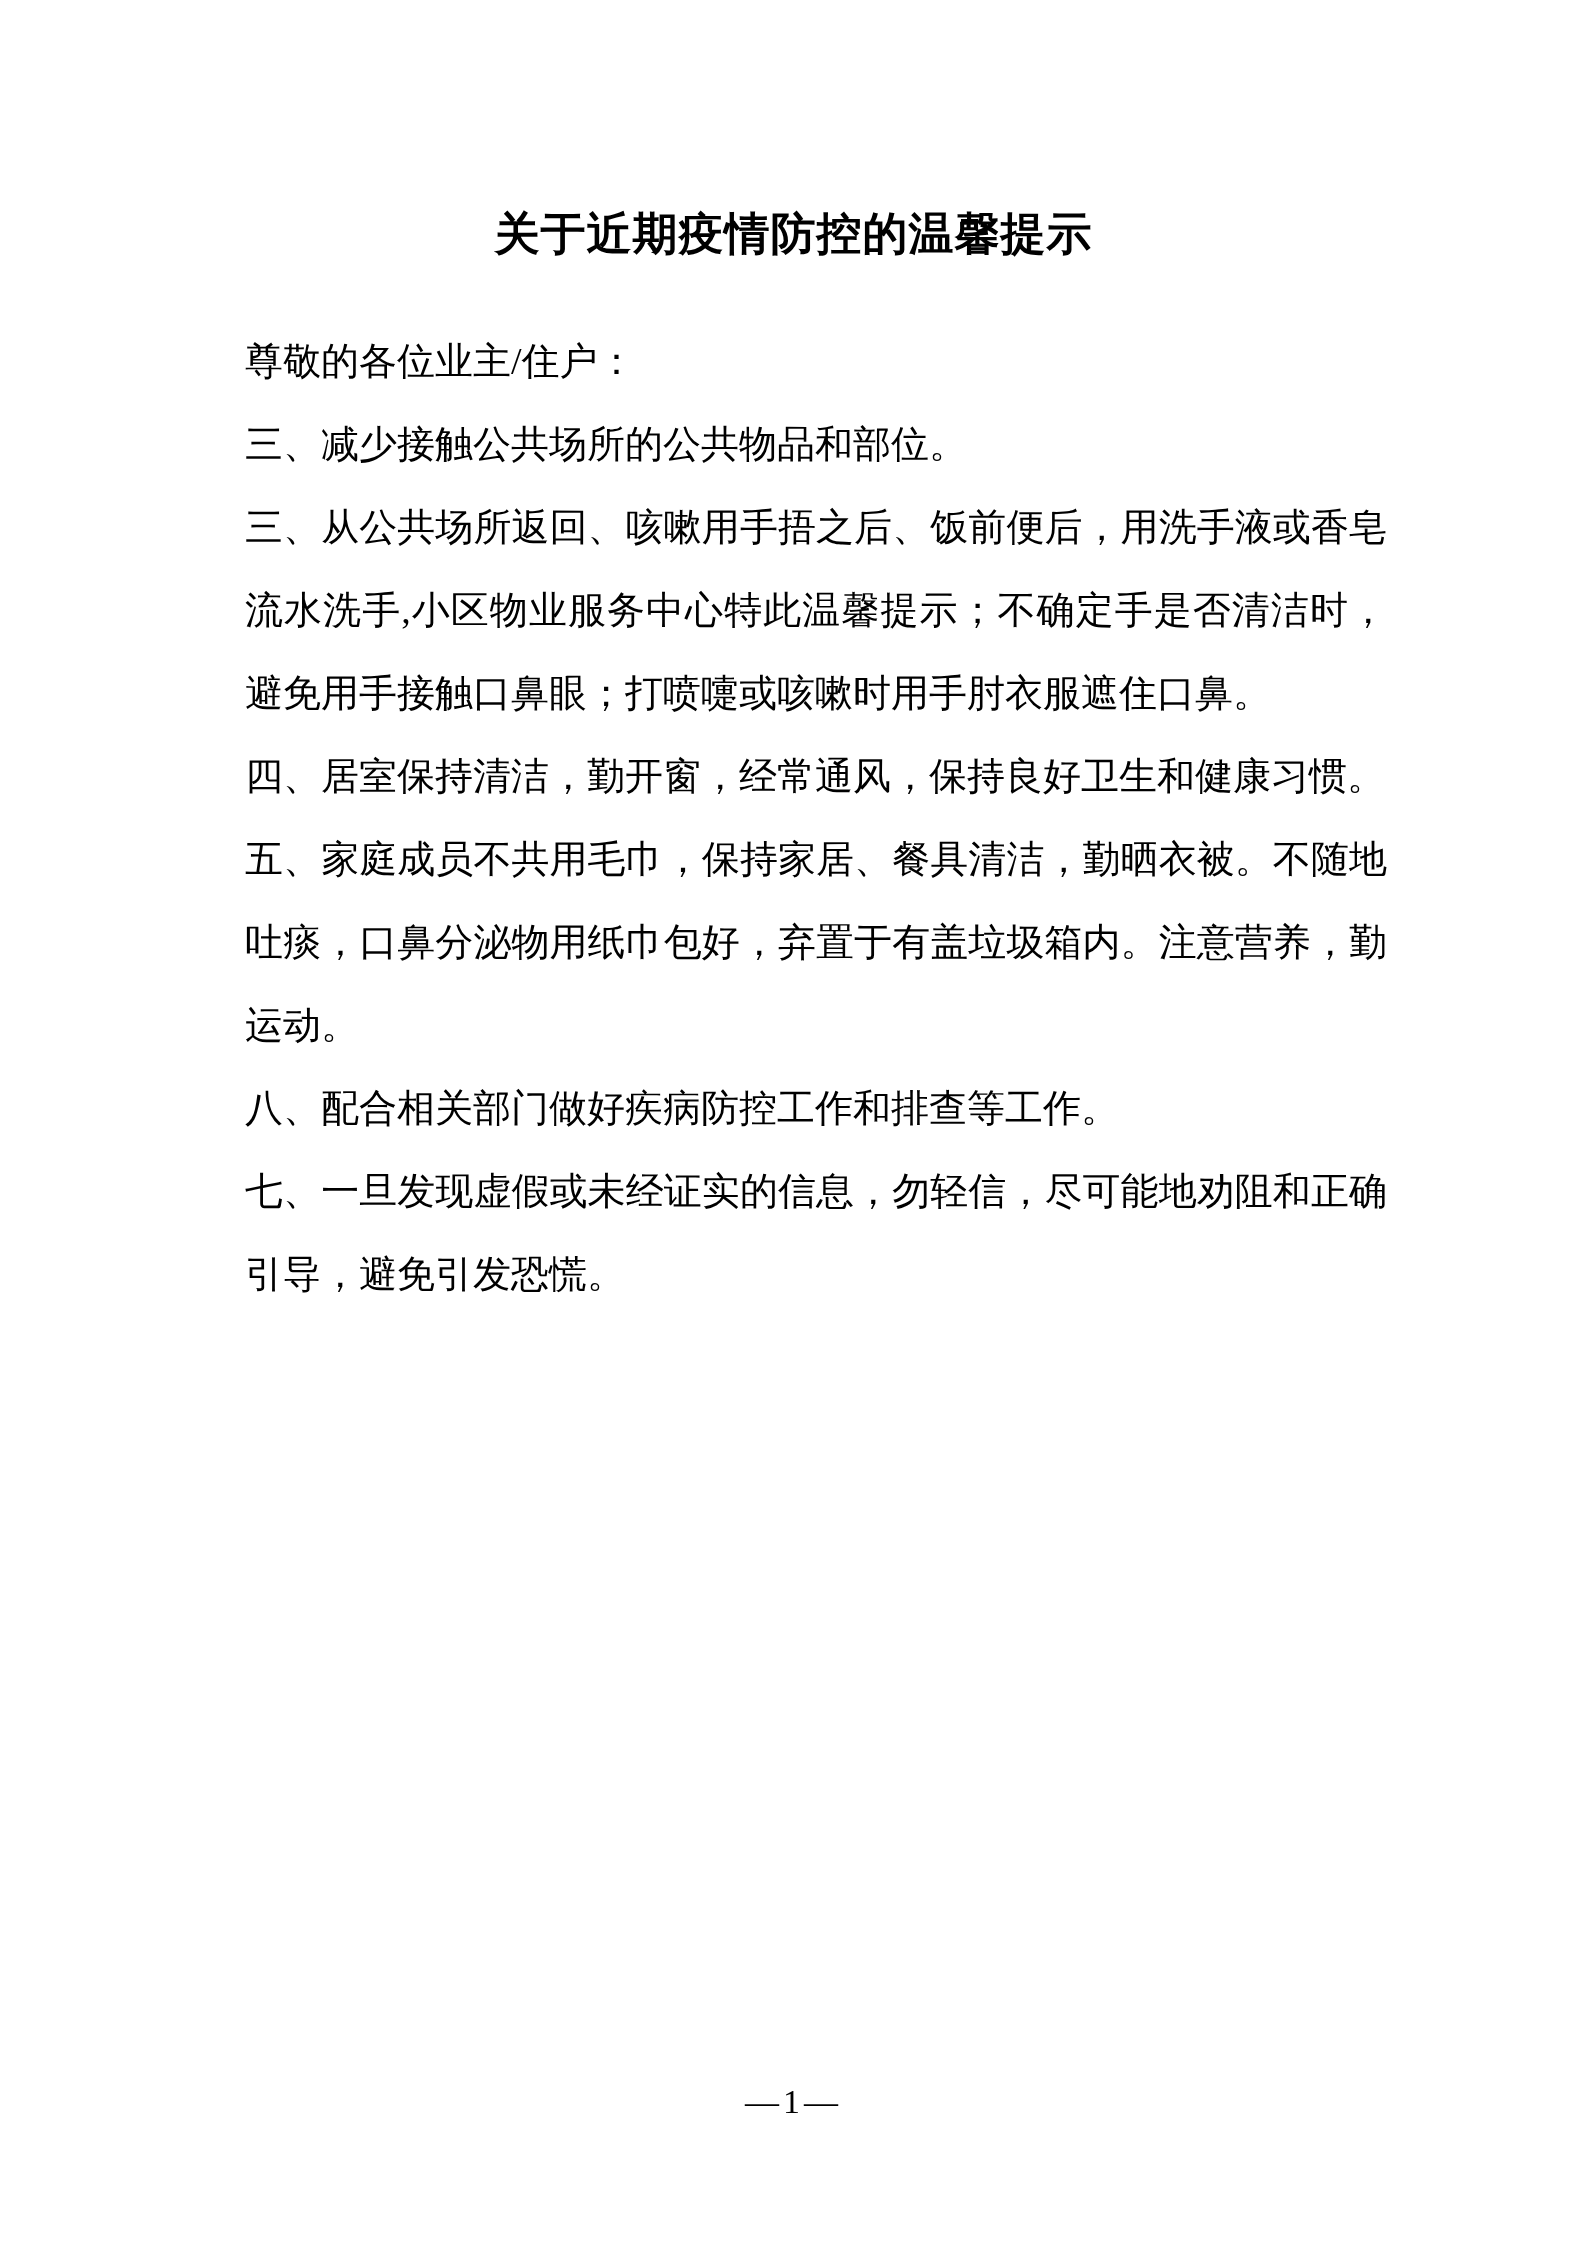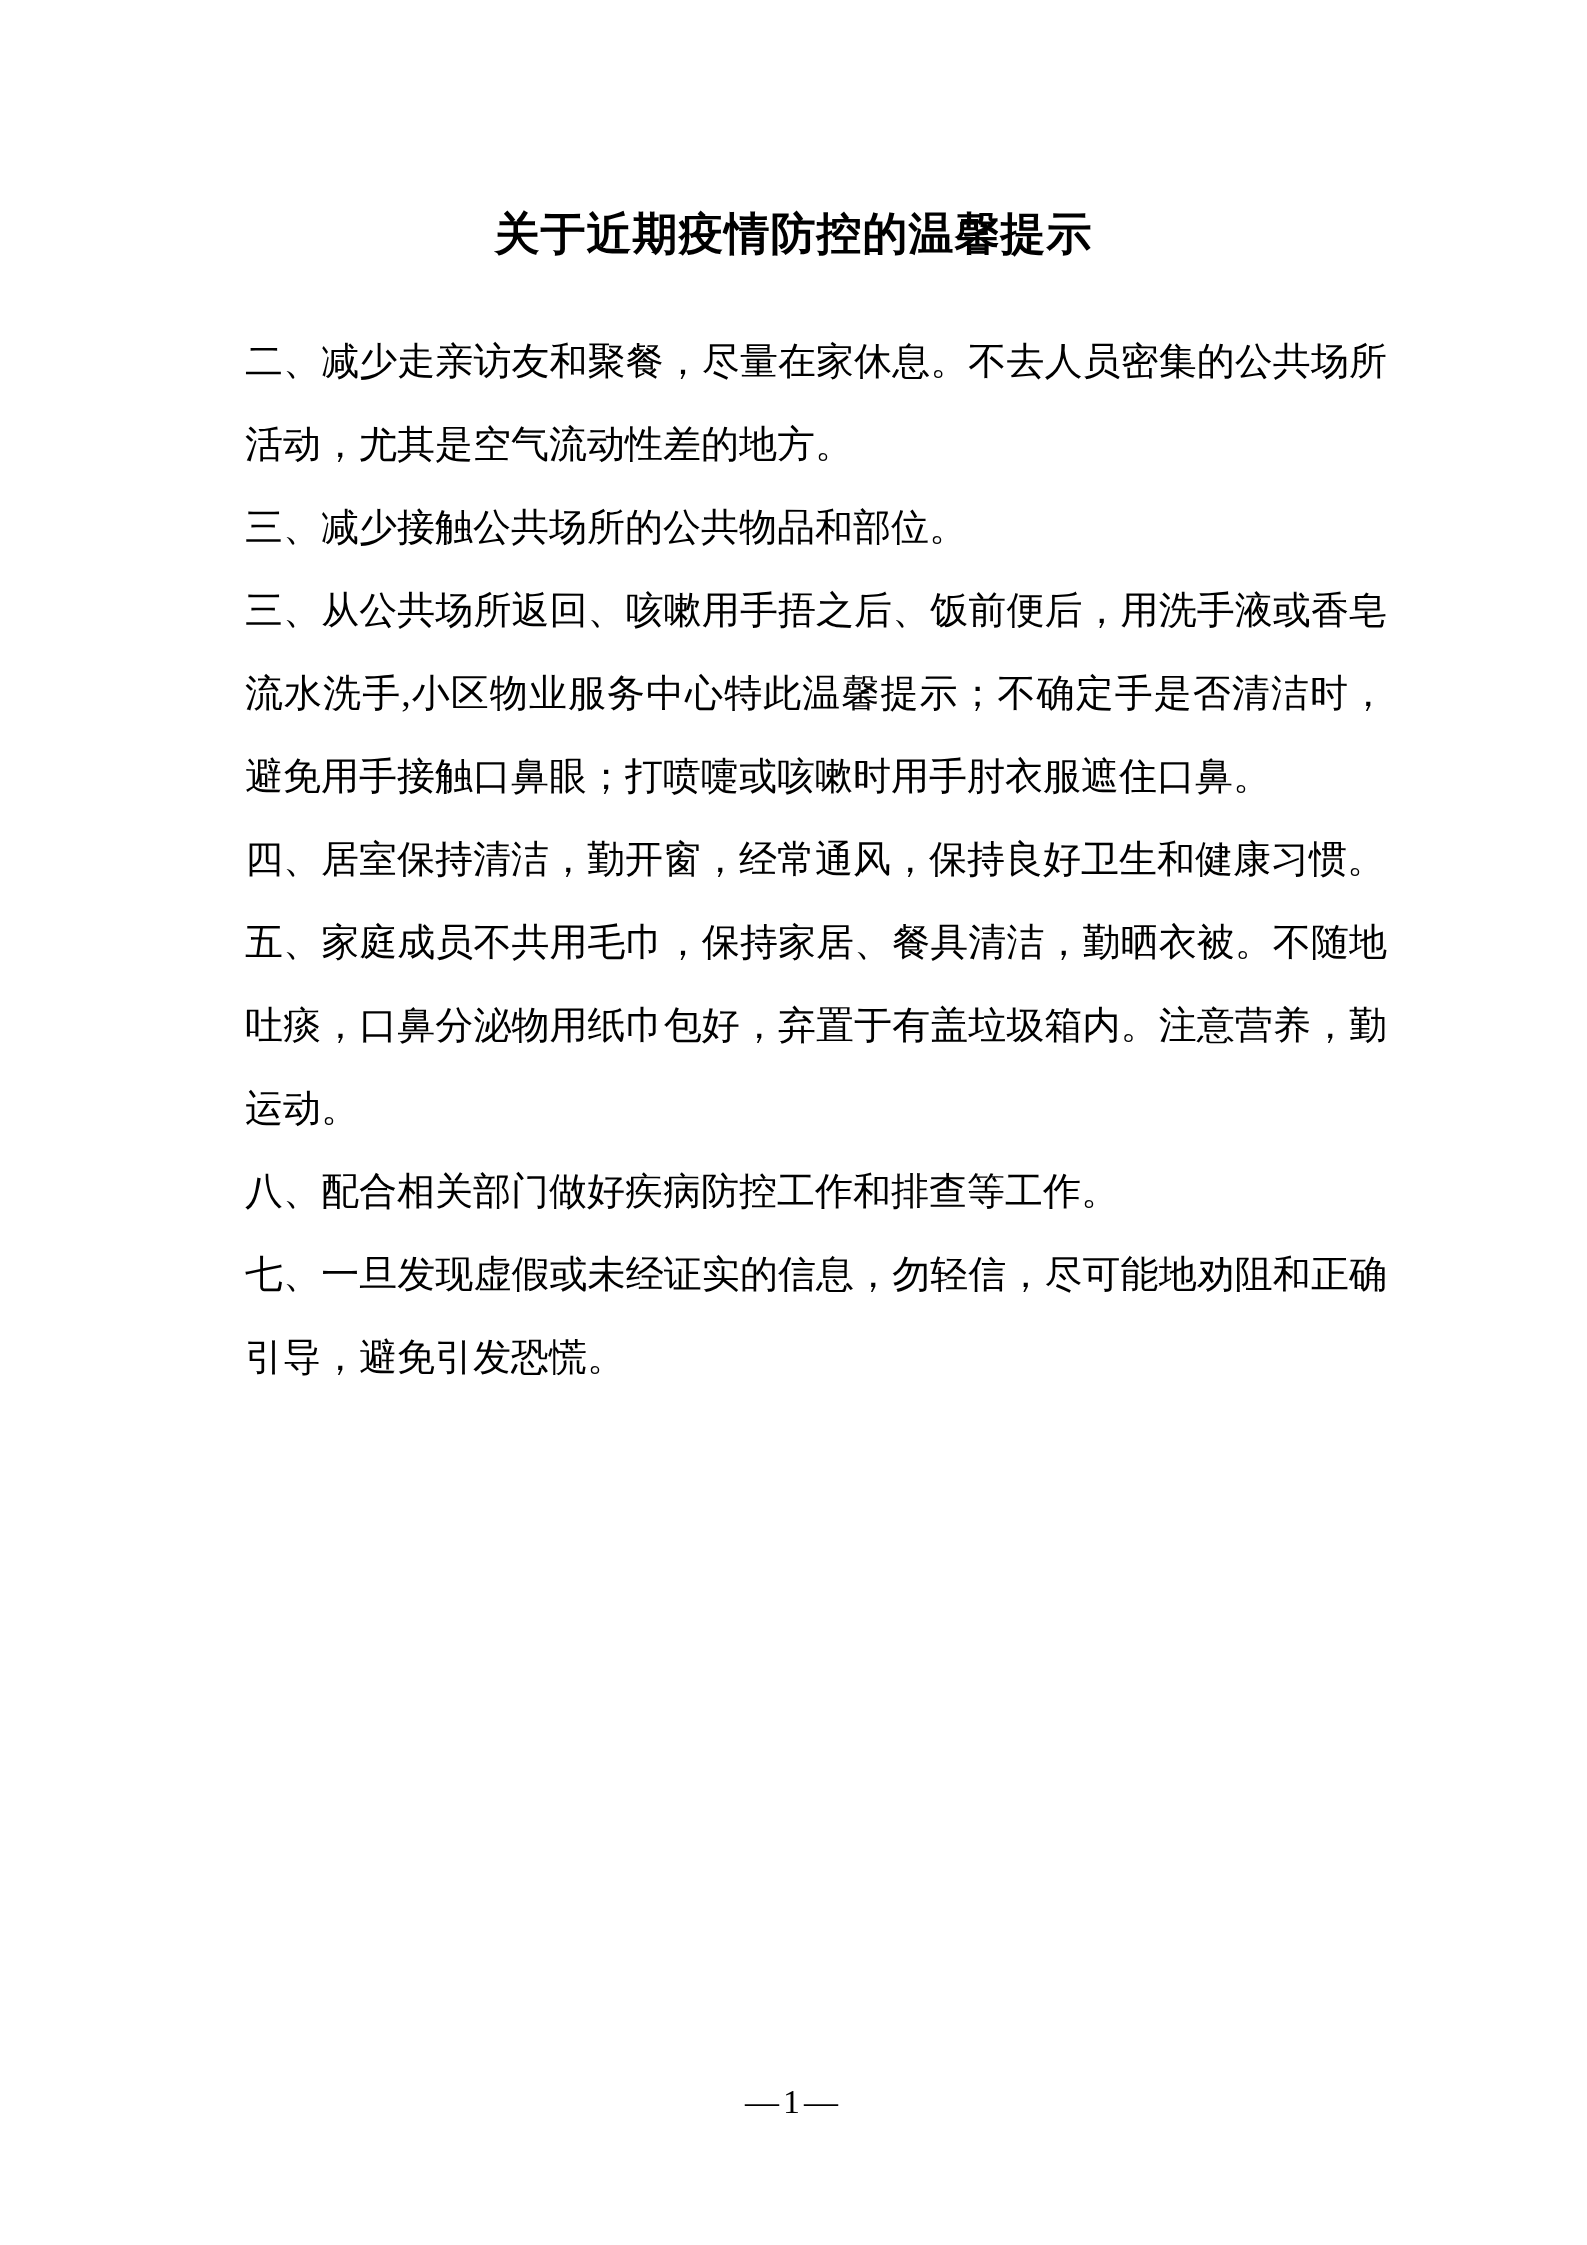--- a/index.html
+++ b/index.html
@@ -62,24 +62,24 @@
   }
 </style>
 </head>
 <body>
 
 <div class="page">
 
   <h1 class="doc-title">关于近期疫情防控的温馨提示</h1>
 
   <div class="doc-body">
+    <p>尊敬的各位业主/住户：</p>
 
 
 
-    <p>二、减少走亲访友和聚餐，尽量在家休息。不去人员密集的公共场所活动，尤其是空气流动性差的地方。</p>
 
     <p>三、减少接触公共场所的公共物品和部位。</p>
 
     <p>三、从公共场所返回、咳嗽用手捂之后、饭前便后，用洗手液或香皂流水洗手,小区物业服务中心特此温馨提示；不确定手是否清洁时，避免用手接触口鼻眼；打喷嚏或咳嗽时用手肘衣服遮住口鼻。</p>
 
     <p>四、居室保持清洁，勤开窗，经常通风，保持良好卫生和健康习惯。</p>
 
     <p>五、家庭成员不共用毛巾，保持家居、餐具清洁，勤晒衣被。不随地吐痰，口鼻分泌物用纸巾包好，弃置于有盖垃圾箱内。注意营养，勤运动。</p>
 
 

